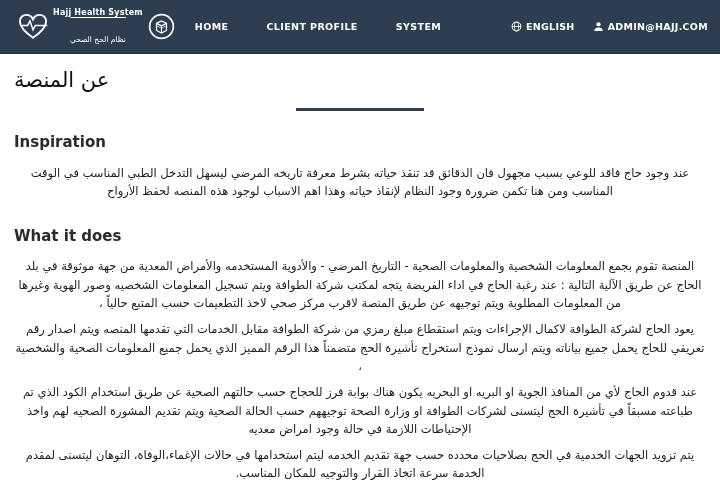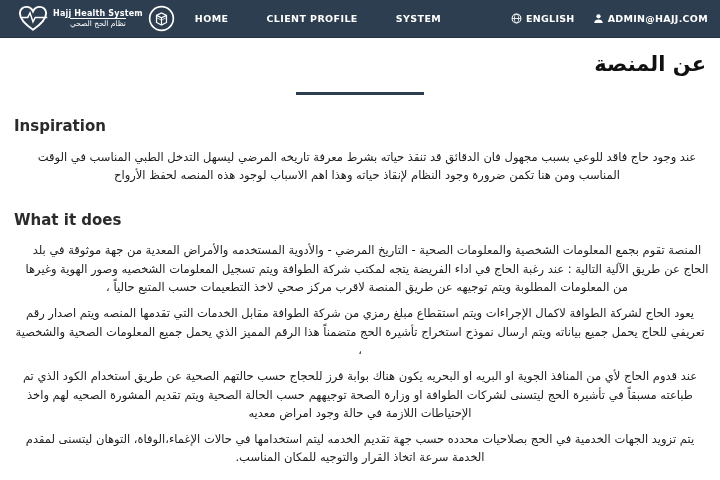--- a/index.html
+++ b/index.html
@@ -8,21 +8,21 @@
     width: 720px;
     height: 480px;
     background: #ffffff;
     font-family: "DejaVu Sans", "Liberation Sans", sans-serif;
     overflow: hidden;
   }
 
   
   .navbar {
     background: #2d3e50;
-    height: 38px;
+    height: 54px;
     display: flex;
     align-items: center;
     padding: 0 10px;
     color: #ffffff;
     box-sizing: border-box;
     border-bottom: 1px solid #24313f;
   }
   .brand {
     display: flex;
     align-items: center;
@@ -31,21 +31,21 @@
     cursor: pointer;
   }
   .brand-text {
     display: flex;
     flex-direction: column;
     align-items: center;
     line-height: 1.15;
     margin: 0 2px;
   }
   .brand-title { font-size: 8px; font-weight: bold; letter-spacing: .2px; }
-  .brand-sub   { font-size: 7.5px; direction: rtl; border-top: 1px solid #ffffff; padding-top: 1px; }
+  .brand-sub   { font-size: 7.5px; direction: rtl; border-top: 1px solid #ffffff; padding-top: 18px; }
 
   .nav-links {
     display: flex;
     align-items: center;
     gap: 38px;
     margin-left: 20px;
   }
   .nav-link {
     font-size: 9.5px;
     font-weight: bold;
@@ -71,24 +71,24 @@
     cursor: pointer;
     white-space: nowrap;
   }
 
   
   .content {
     width: 692px;
     margin: 0 auto;
   }
   .page-title {
-    text-align: right;
+    text-align: left;
     direction: rtl;
     font-size: 21px;
-    font-weight: bold;
+    font-weight: normal;
     color: #111111;
   }
   .title-underline {
     width: 128px;
     height: 3px;
     background: #2d3e50;
     margin: 16px auto 0 auto;
   }
   .section-heading {
     margin-top: 22px;
@@ -99,21 +99,21 @@
   .section-heading.second { margin-top: 26px; }
   .para {
     direction: rtl;
     text-align: center;
     font-size: 11.5px;
     line-height: 1.62;
     color: #1c1c1c;
     margin: 7px auto 0 auto;
     width: 692px;
   }
-  .para.first { margin-top: 9px; margin-left: 7px; }
+  .para.first { margin-top: 9px; }
 </style>
 </head>
 <body>
 
 <header class="navbar">
 
   <div class="brand">
     <span style="display:flex;">
       <svg width="30" height="27" viewBox="0 0 40 34">
         <path d="M20 32 C7 23 2.5 16 2.5 10 C2.5 4.5 7 1.5 11 1.5 C15 1.5 18.5 4 20 7.5 C21.5 4 25 1.5 29 1.5 C33 1.5 37.5 4.5 37.5 10 C37.5 16 33 23 20 32 Z" fill="none" stroke="#ffffff" stroke-width="2.6"></path>

